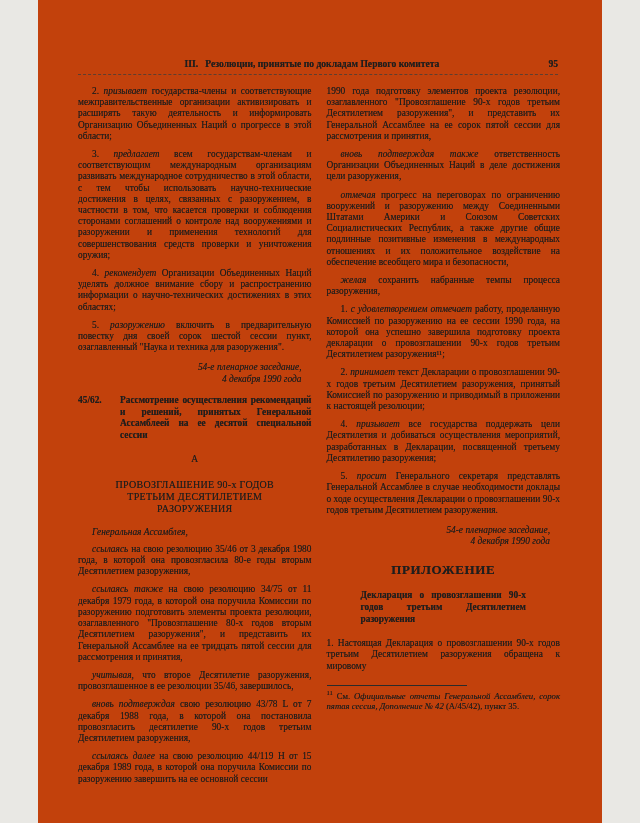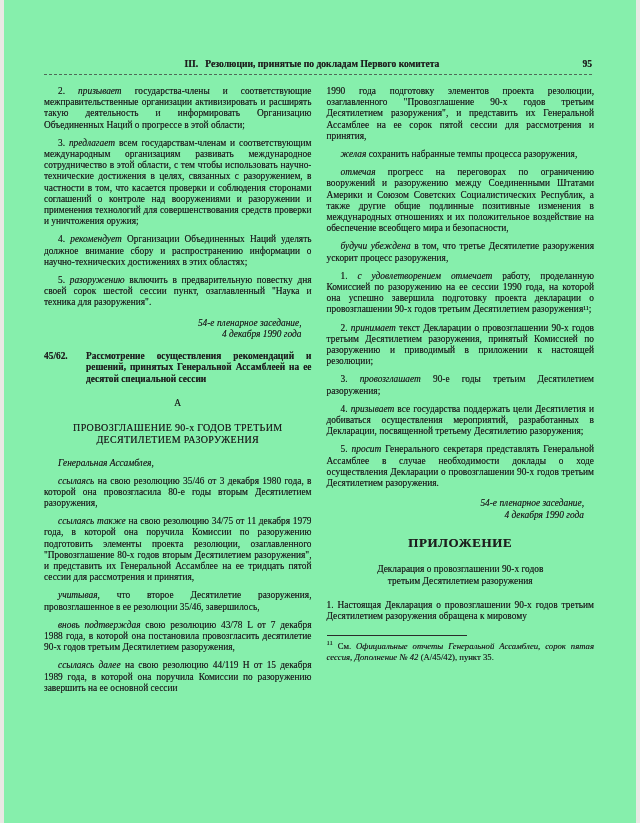--- a/index.html
+++ b/index.html
@@ -1,20 +1,20 @@
 <!DOCTYPE html>
 <html lang="ru"><head>
 <meta charset="utf-8">
 <style>
   html,body{margin:0;padding:0;background:#e9e8e4;}
   .page{
     position:relative;
-    width:632px;height:823px;
+    width:564px;height:823px;
     margin:0 auto;
-    background:#86efac;
+    background:#c2410c;
     font-family:"Liberation Serif","DejaVu Serif",serif;
     color:#1e1e1e;
     text-shadow:0 0 0.45px rgba(25,25,25,0.65);
     overflow:hidden;
   }
   .header{
     position:absolute;top:58px;left:40px;right:44px;
     font-size:9.6px;font-weight:bold;line-height:11px;
     display:flex;align-items:baseline;
   }
@@ -49,21 +49,21 @@
   .part-title{
     text-align:center;margin:6px 20px 12px;text-indent:0;
     font-size:10px;line-height:12px;letter-spacing:.3px;
   }
   .actor{font-style:italic;text-indent:14px;margin-bottom:6px;}
   .annex-title{
     text-align:center;font-weight:bold;letter-spacing:.6px;
     font-size:13px;margin:16px 0 14px;text-indent:0;
   }
   .annex-sub{
-    text-align:center;font-weight:normal;
+    font-weight:bold;
     margin:0 34px 13px;text-indent:0;line-height:12px;
   }
   .fn-rule{width:140px;border-top:1px solid #2b2b2b;margin:13px 0 5px;}
   .footnote{font-size:8.7px;line-height:10.6px;text-indent:0;}
   sup{font-size:6.5px;line-height:0;}
 </style>
 </head>
 <body>
 
 <div class="page">
@@ -110,32 +110,31 @@
       <p class="para"><span class="lead">учитывая,</span><span> что второе Десятилетие разоружения, провозглашенное в ее резолюции 35/46, завершилось,</span></p>
 
       <p class="para"><span class="lead">вновь подтверждая</span><span> свою резолюцию 43/78 L от 7 декабря 1988 года, в которой она постановила провозгласить десятилетие 90-х годов третьим Десятилетием разоружения,</span></p>
 
       <p class="para"><span class="lead">ссылаясь далее</span><span> на свою резолюцию 44/119 H от 15 декабря 1989 года, в которой она поручила Комиссии по разоружению завершить на ее основной сессии</span></p>
     </div>
 
     <div class="col">
       <p class="para cont">1990 года подготовку элементов проекта резолюции, озаглавленного "Провозглашение 90-х годов третьим Десятилетием разоружения", и представить их Генеральной Ассамблее на ее сорок пятой сессии для рассмотрения и принятия,</p>
 
+      <p class="para"><span class="lead">вновь подтверждая также</span><span> ответственность Организации Объединенных Наций в деле достижения цели разоружения,</span></p>
+
+      <p class="para"><span class="lead">отмечая</span><span> прогресс на переговорах по ограничению вооружений и разоружению между Соединенными Штатами Америки и Союзом Советских Социалистических Республик, а также другие общие подлинные позитивные изменения в международных отношениях и их положительное воздействие на обеспечение всеобщего мира и безопасности,</span></p>
 
       <p class="para"><span class="lead">желая</span><span> сохранить набранные темпы процесса разоружения,</span></p>
 
-      <p class="para"><span class="lead">отмечая</span><span> прогресс на переговорах по ограничению вооружений и разоружению между Соединенными Штатами Америки и Союзом Советских Социалистических Республик, а также другие общие подлинные позитивные изменения в международных отношениях и их положительное воздействие на обеспечение всеобщего мира и безопасности,</span></p>
-
-      <p class="para"><span class="lead">будучи убеждена</span><span> в том, что третье Десятилетие разоружения ускорит процесс разоружения,</span></p>
 
       <p class="para"><span>1.</span><span class="lead"> с удовлетворением отмечает</span><span> работу, проделанную Комиссией по разоружению на ее сессии 1990 года, на которой она успешно завершила подготовку проекта декларации о провозглашении 90-х годов третьим Десятилетием разоружения¹¹;</span></p>
 
       <p class="para"><span>2.</span><span class="lead"> принимает</span><span> текст Декларации о провозглашении 90-х годов третьим Десятилетием разоружения, принятый Комиссией по разоружению и приводимый в приложении к настоящей резолюции;</span></p>
 
-      <p class="para"><span>3.</span><span class="lead"> провозглашает</span><span> 90-е годы третьим Десятилетием разоружения;</span></p>
 
       <p class="para"><span>4.</span><span class="lead"> призывает</span><span> все государства поддержать цели Десятилетия и добиваться осуществления мероприятий, разработанных в Декларации, посвященной третьему Десятилетию разоружения;</span></p>
 
       <p class="para"><span>5.</span><span class="lead"> просит</span><span> Генерального секретаря представлять Генеральной Ассамблее в случае необходимости доклады о ходе осуществления Декларации о провозглашении 90-х годов третьим Десятилетием разоружения.</span></p>
 
       <div class="meeting">
         <div>54-е пленарное заседание,</div>
         <div>4 декабря 1990 года</div>
       </div>
 

